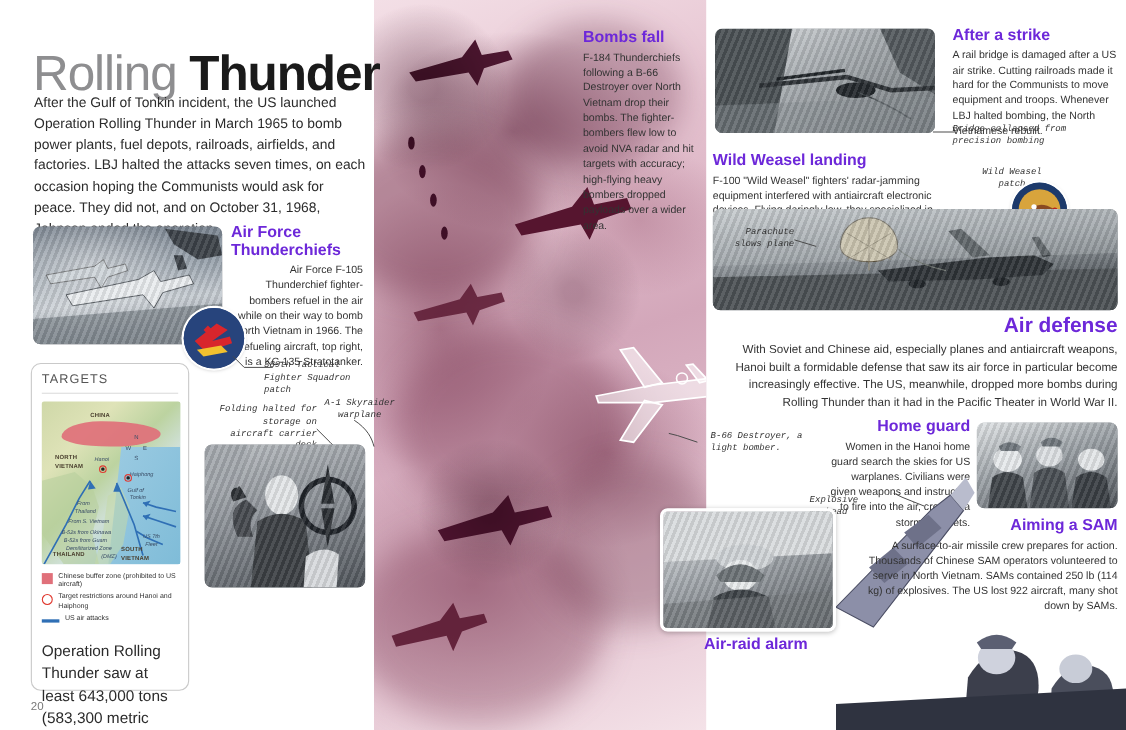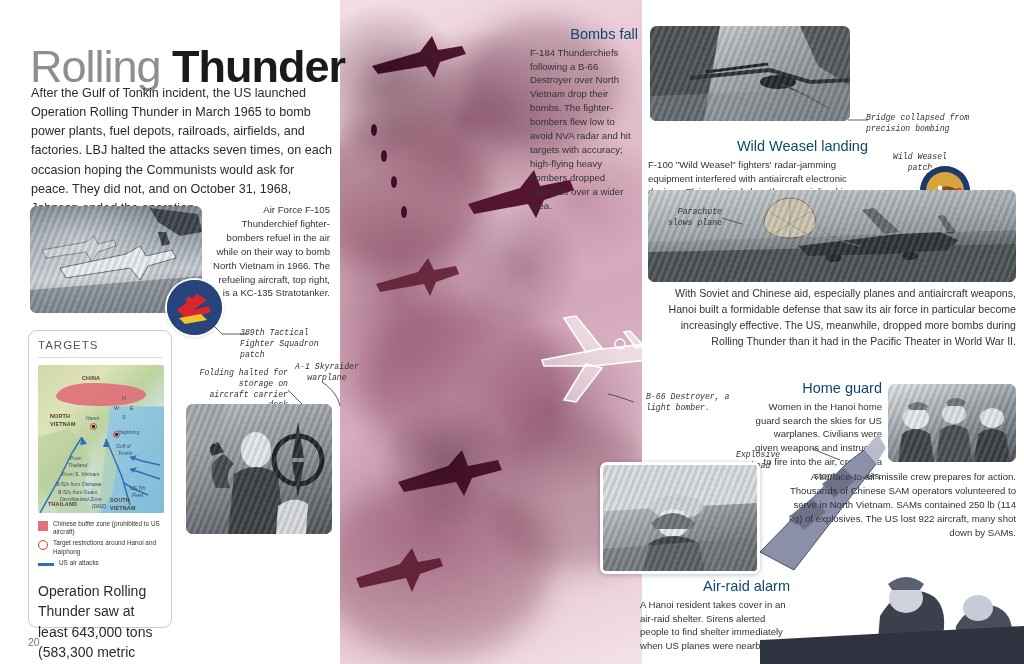--- a/index.html
+++ b/index.html
@@ -46,23 +46,22 @@
     color: #8e8e90; white-space: nowrap;
   }
   h1.title b { font-weight: 700; color: #1a1a1a; }
 
   .intro {
     position: absolute; left: 31px; top: 84px; width: 303px;
     font-size: 12.6px; line-height: 1.52; color: #2b2b2b;
   }
 
   .sec-h {
-    font-size: 14.5px; font-weight: 400; color: #0c4a6e; line-height: 1.15;
+    font-size: 14.5px; font-weight: 700; color: #6d28d9; line-height: 1.15;
     margin-bottom: 3px;
-    text-align: right;
   }
   .sec-h.big { font-size: 19px; }
   .sec-b { font-size: 9.6px; line-height: 1.45; color: #333; }
   .cap { font-size: 8.2px; font-style: italic; line-height: 1.32; color: #333; font-family: Liberation Mono, monospace; }
 
   
   .photo {
     background: linear-gradient(#8a8f98, #4b5058);
     border-radius: 7px; position: absolute; overflow: hidden;
   }
@@ -225,20 +224,21 @@
     <svg class="bw" viewBox="0 0 172 107" preserveAspectRatio="none">
       <path d="M30 62 L96 48 L110 40 L116 50 L142 44 L146 52 L118 60 L110 74 L100 62 L36 72 Z" fill="#e9ecef" stroke="#4d5359" stroke-width=".8"></path>
       <path d="M12 44 L56 36 L64 30 L68 38 L84 34 L86 40 L68 46 L62 56 L56 46 L16 52 Z" fill="#cfd5da" stroke="#555" stroke-width=".6"></path>
       <path d="M120 2 L168 8 L172 26 L150 30 L128 16 Z" fill="#3c4248"></path>
       <path d="M128 26 L132 40 L140 38 L136 26 Z" fill="#3c4248"></path>
       <path d="M0 84 L172 70 L172 107 L0 107 Z" fill="#6d747b" opacity=".6"></path>
     </svg>
     <div class="bw ph-a"></div>
   </div>
   <div id="afText">
+    <div class="sec-h">Air Force Thunderchiefs</div>
     <div class="sec-b">Air Force F-105 Thunderchief fighter-bombers refuel in the air while on their way to bomb North Vietnam in 1966. The refueling aircraft, top right, is a KC-135 Stratotanker.</div>
   </div>
   <div class="patch" id="afPatch">
     <svg viewBox="0 0 55 55" width="55" height="55">
       <circle cx="27.5" cy="27.5" r="27.5" fill="#27447c"></circle>
       <path d="M10 30 L30 14 L40 20 L26 30 L42 26 L44 32 L20 40 Z" fill="#d8262c"></path>
       <path d="M12 38 L34 34 L40 40 L18 44 Z" fill="#f2c12e"></path>
       <path d="M22 16 L30 24 L26 28 L18 20 Z" fill="#d8262c"></path>
     </svg>
   </div>
@@ -359,20 +359,24 @@
       <path d="M0 0 L70 0 L54 95 L0 95 Z" fill="#4a5054"></path>
       <path d="M150 0 L200 0 L200 60 L168 40 Z" fill="#53595d"></path>
       <path d="M40 52 L120 44 L160 56 L200 54" stroke="#2d3236" stroke-width="4" fill="none"></path>
       <path d="M56 46 L118 38" stroke="#1f2428" stroke-width="3" fill="none"></path>
       <ellipse cx="128" cy="56" rx="18" ry="7" fill="#23282c"></ellipse>
       <path d="M130 58 q26 10 48 24" stroke="#3d4347" stroke-width="1.4" fill="none"></path>
       <path d="M0 70 L200 62 L200 95 L0 95 Z" fill="#858b90" opacity=".45"></path>
     </svg>
     <div class="bw ph-a"></div>
   </div>
+  <div id="strikeText">
+    <div class="sec-h">After a strike</div>
+    <div class="sec-b">A rail bridge is damaged after a US air strike. Cutting railroads made it hard for the Communists to move equipment and troops. Whenever LBJ halted bombing, the North Vietnamese rebuilt.</div>
+  </div>
   <svg class="leader" style="left:848px;top:112px;" width="22" height="12">
       <path d="M0 8 L20 8"></path>
     </svg>
   <div class="cap" id="strikeCap">Bridge collapsed from precision bombing</div>
 
   <div id="wwText">
     <div class="sec-h">Wild Weasel landing</div>
     <div class="sec-b">F-100 "Wild Weasel" fighters' radar-jamming equipment interfered with antiaircraft electronic devices. Flying daringly low, they specialized in attacking surface-to-air missile (SAM) sites.</div>
   </div>
   <div class="cap" id="wwPatchCap">Wild Weasel patch</div>
@@ -402,20 +406,21 @@
       <path d="M0 0 L368 0 L368 40 L0 52 Z" fill="#b6bcc1" opacity=".35"></path>
     </svg>
     <div class="bw ph-a"></div>
   </div>
   <div class="cap" id="chuteCap">Parachute slows plane</div>
   <svg class="leader" style="left:722px;top:214px;" width="24" height="14">
       <path d="M0 4 L20 10"></path>
     </svg>
 
   <div id="airdef">
+    <div class="sec-h big">Air defense</div>
     <div class="sec-b" style="font-size:10.6px;line-height:1.5;">With Soviet and Chinese aid, especially planes and antiaircraft weapons, Hanoi built a formidable defense that saw its air force in particular become increasingly effective. The US, meanwhile, dropped more bombs during Rolling Thunder than it had in the Pacific Theater in World War II.</div>
   </div>
 
   <div id="hgText">
     <div class="sec-h">Home guard</div>
     <div class="sec-b">Women in the Hanoi home guard search the skies for US warplanes. Civilians were given weapons and instructed to fire into the air, creating a storm of bullets.</div>
   </div>
   <div class="photo" id="hgPhoto">
     <div class="bw" style="background:linear-gradient(160deg,#e2e5e7 0%,#9aa0a5 45%,#4f545a 100%);"></div>
     <svg class="bw" viewBox="0 0 128 78" preserveAspectRatio="none">
@@ -444,34 +449,34 @@
       <ellipse cx="218" cy="188" rx="15" ry="13" fill="#c8ccd7"></ellipse>
       <path d="M0 220 L264 206 L264 244 L0 244 Z" fill="#2f3340"></path>
     </svg>
   </div>
   <svg class="leader" style="left:812px;top:448px;" width="30" height="16">
       <path d="M28 12 L8 4 L0 0"></path>
     </svg>
   <div class="cap" id="warheadCap">Explosive warhead</div>
 
   <div id="samText">
+    <div class="sec-h">Aiming a SAM</div>
     <div class="sec-b">A surface-to-air missile crew prepares for action. Thousands of Chinese SAM operators volunteered to serve in North Vietnam. SAMs contained 250 lb (114 kg) of explosives. The US lost 922 aircraft, many shot down by SAMs.</div>
   </div>
 
   <div class="photo" id="alarmPhoto">
     <div class="bw" style="background:linear-gradient(160deg,#e9ebec 0%,#a6abb0 42%,#555a5f 100%);"></div>
     <svg class="bw" viewBox="0 0 154 106" preserveAspectRatio="none">
       <path d="M0 0 L154 0 L154 38 L0 46 Z" fill="#d9dcde"></path>
       <ellipse cx="74" cy="42" rx="26" ry="12" fill="#cfd3d6"></ellipse>
       <ellipse cx="70" cy="58" rx="16" ry="14" fill="#e8ebec"></ellipse>
       <path d="M48 58 q22 -20 44 0 l-4 6 l-36 0 Z" fill="#6c7276"></path>
       <path d="M46 78 q24 -14 50 0 l6 28 l-62 0 Z" fill="#3e4347"></path>
       <path d="M0 84 L154 72 L154 106 L0 106 Z" fill="#6f7478" opacity=".6"></path>
     </svg>
     <div class="bw ph-a"></div>
   </div>
   <div id="alarmText">
     <div class="sec-h">Air-raid alarm</div>
-    <div class="sec-b">A Hanoi resident takes cover in an air-raid shelter. Sirens alerted people to find shelter immediately when US planes were nearby.</div>
   </div>
 
   <div class="pageno">20</div>
 </div>
 
 </body></html>

